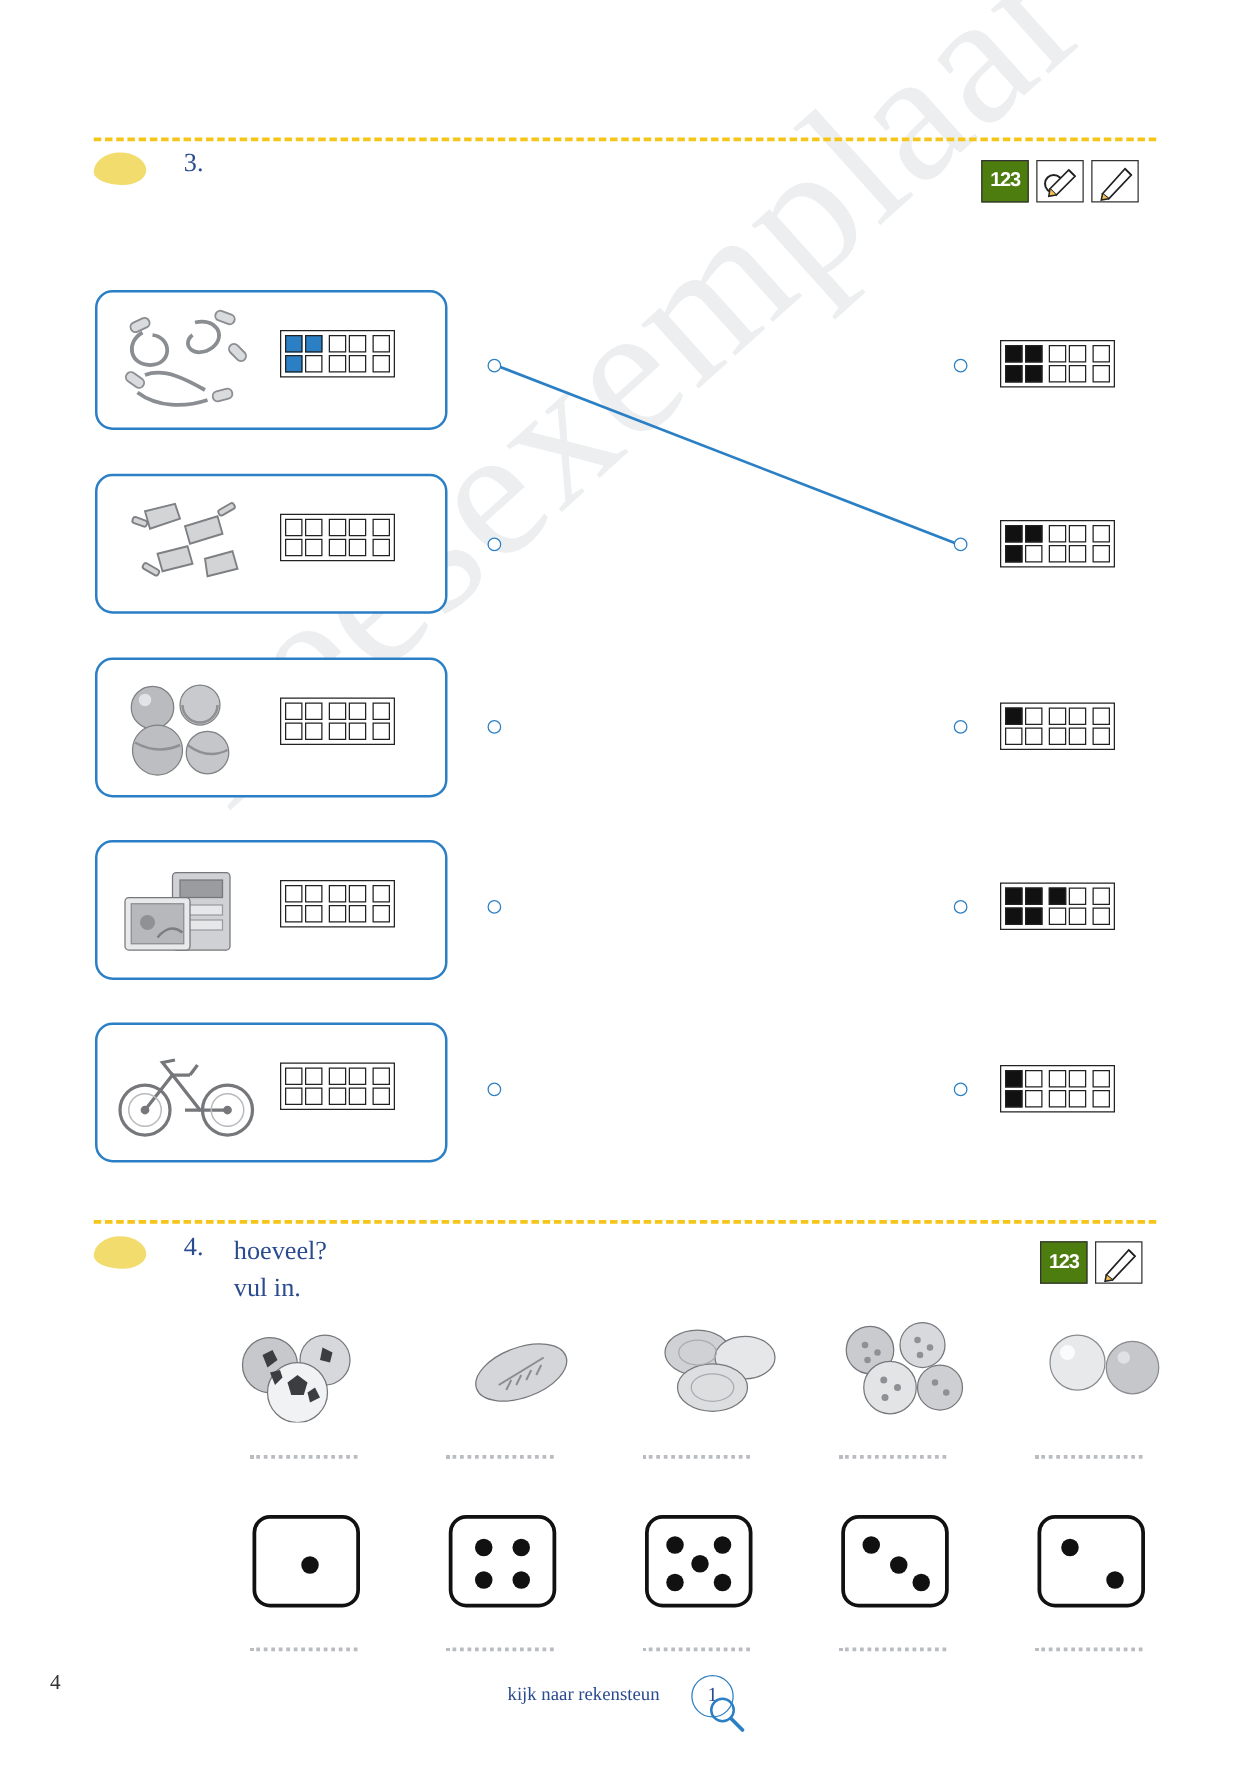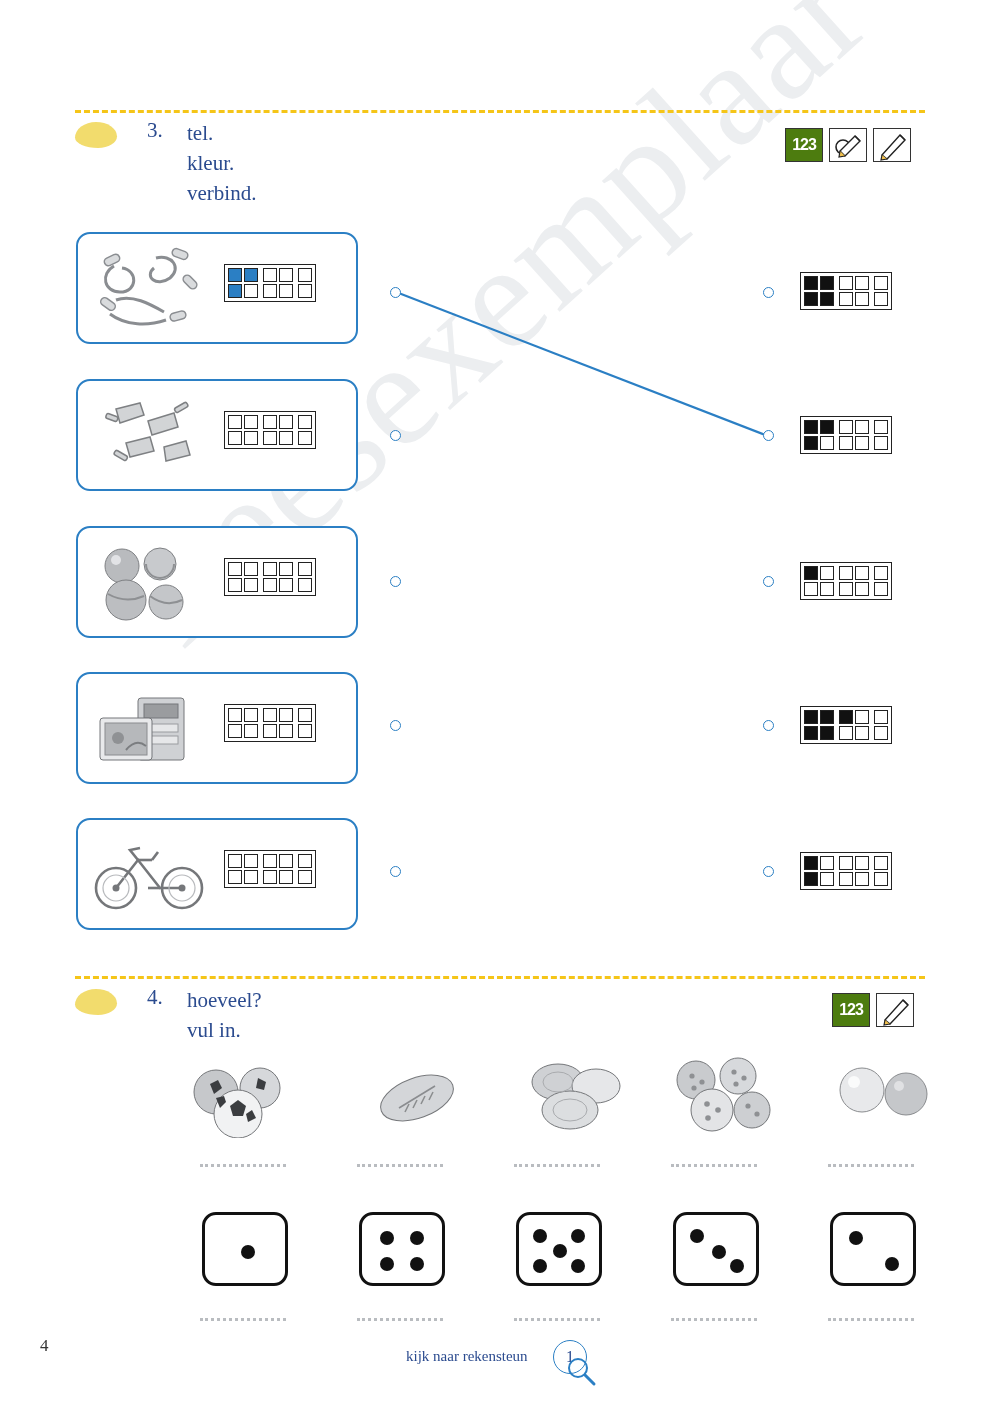--- a/index.html
+++ b/index.html
@@ -261,25 +261,20 @@
 
   <div class="watermark">
     <span>Leesexemplaar</span>
   </div>
 
   <div class="dashed-rule" style="top:110px"></div>
 
   <div class="ex-header" style="left:75px; top:118px; width:400px; height:95px;">
     <div class="blob"></div>
     <div class="ex-num">3.</div>
-    <div class="ex-lines">
-      <div>tel.</div>
-      <div>kleur.</div>
-      <div>verbind.</div>
-    </div>
   </div>
 
   <div class="badges" style="left:785px; top:128px;">
     <div class="badge dark">123</div>
     <div class="badge">
       <svg width="36" height="32" viewBox="0 0 36 32">
         <circle cx="13" cy="18" r="7" fill="none" stroke="#222" stroke-width="1.6"></circle>
         <path d="M10 22 L25 7 L30 12 L15 27 Z" fill="#fff" stroke="#222" stroke-width="1.4"></path>
         <path d="M25 7 L30 12" stroke="#222" stroke-width="1.4"></path>
         <path d="M10 22 L9 28 L15 27" fill="#f2c14e" stroke="#222" stroke-width="1.2"></path>

